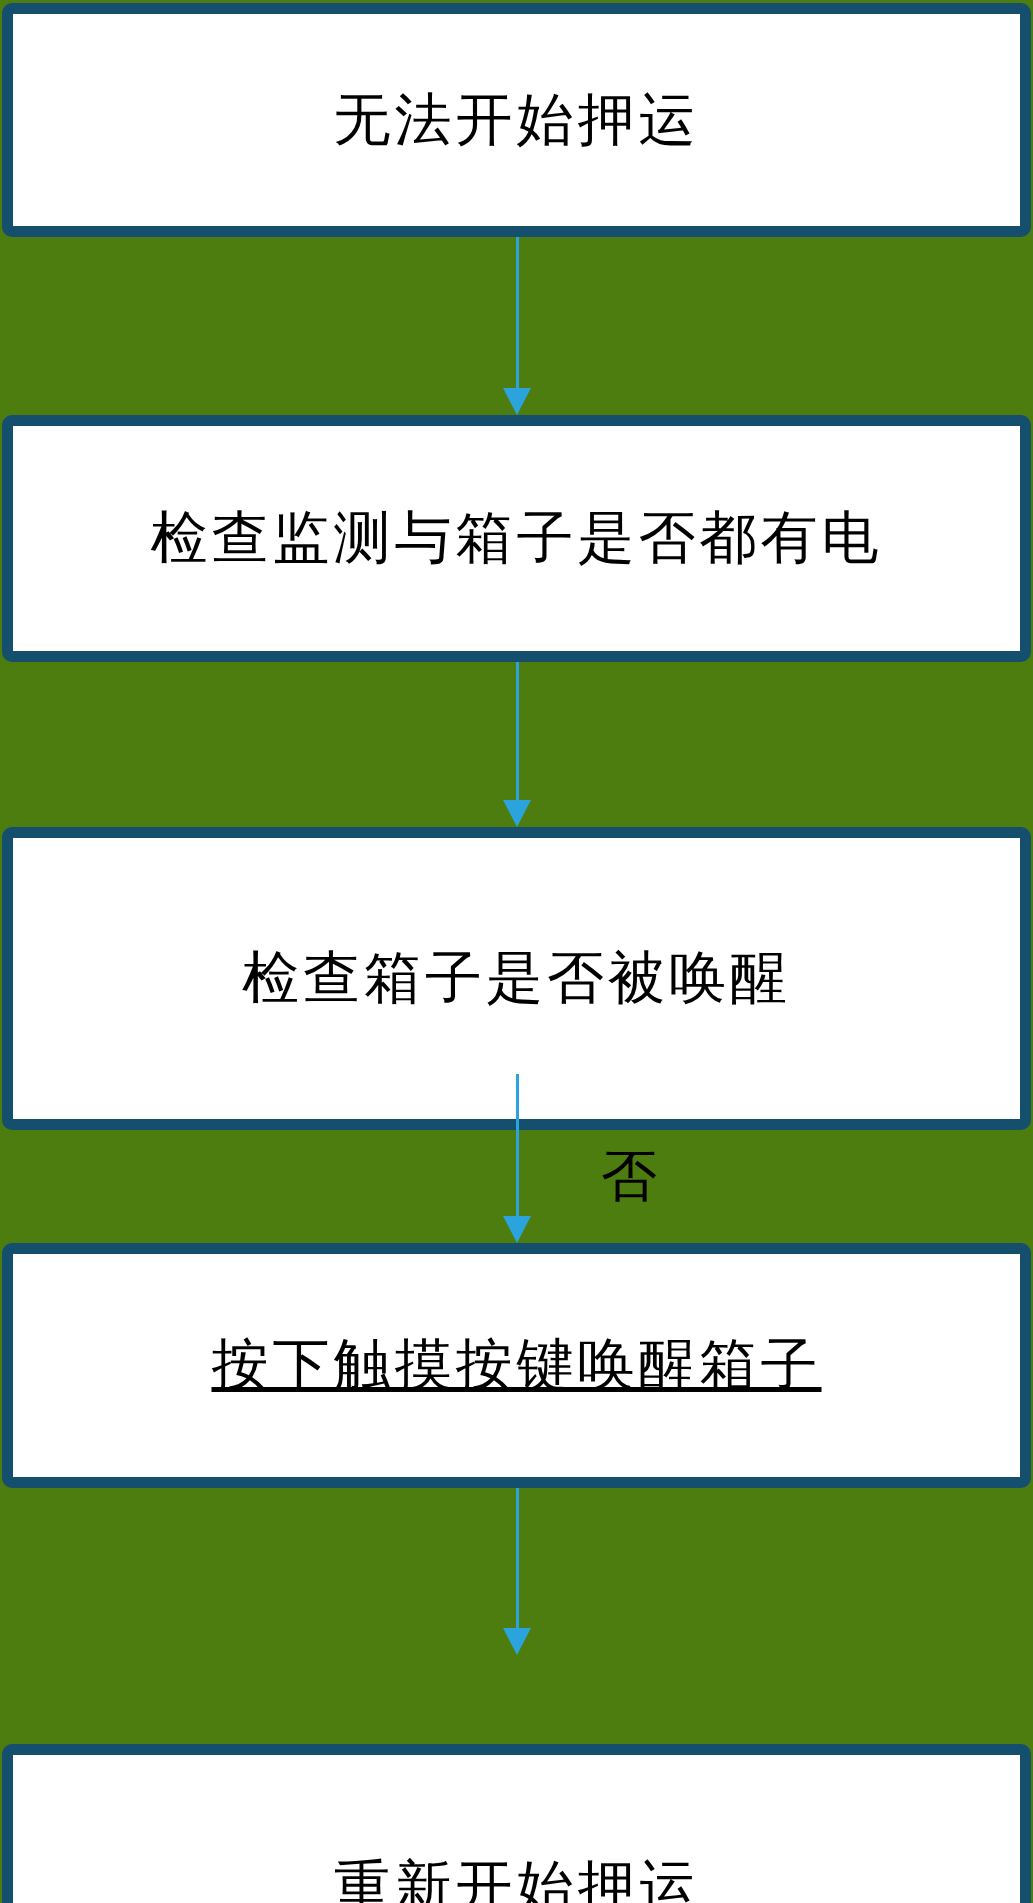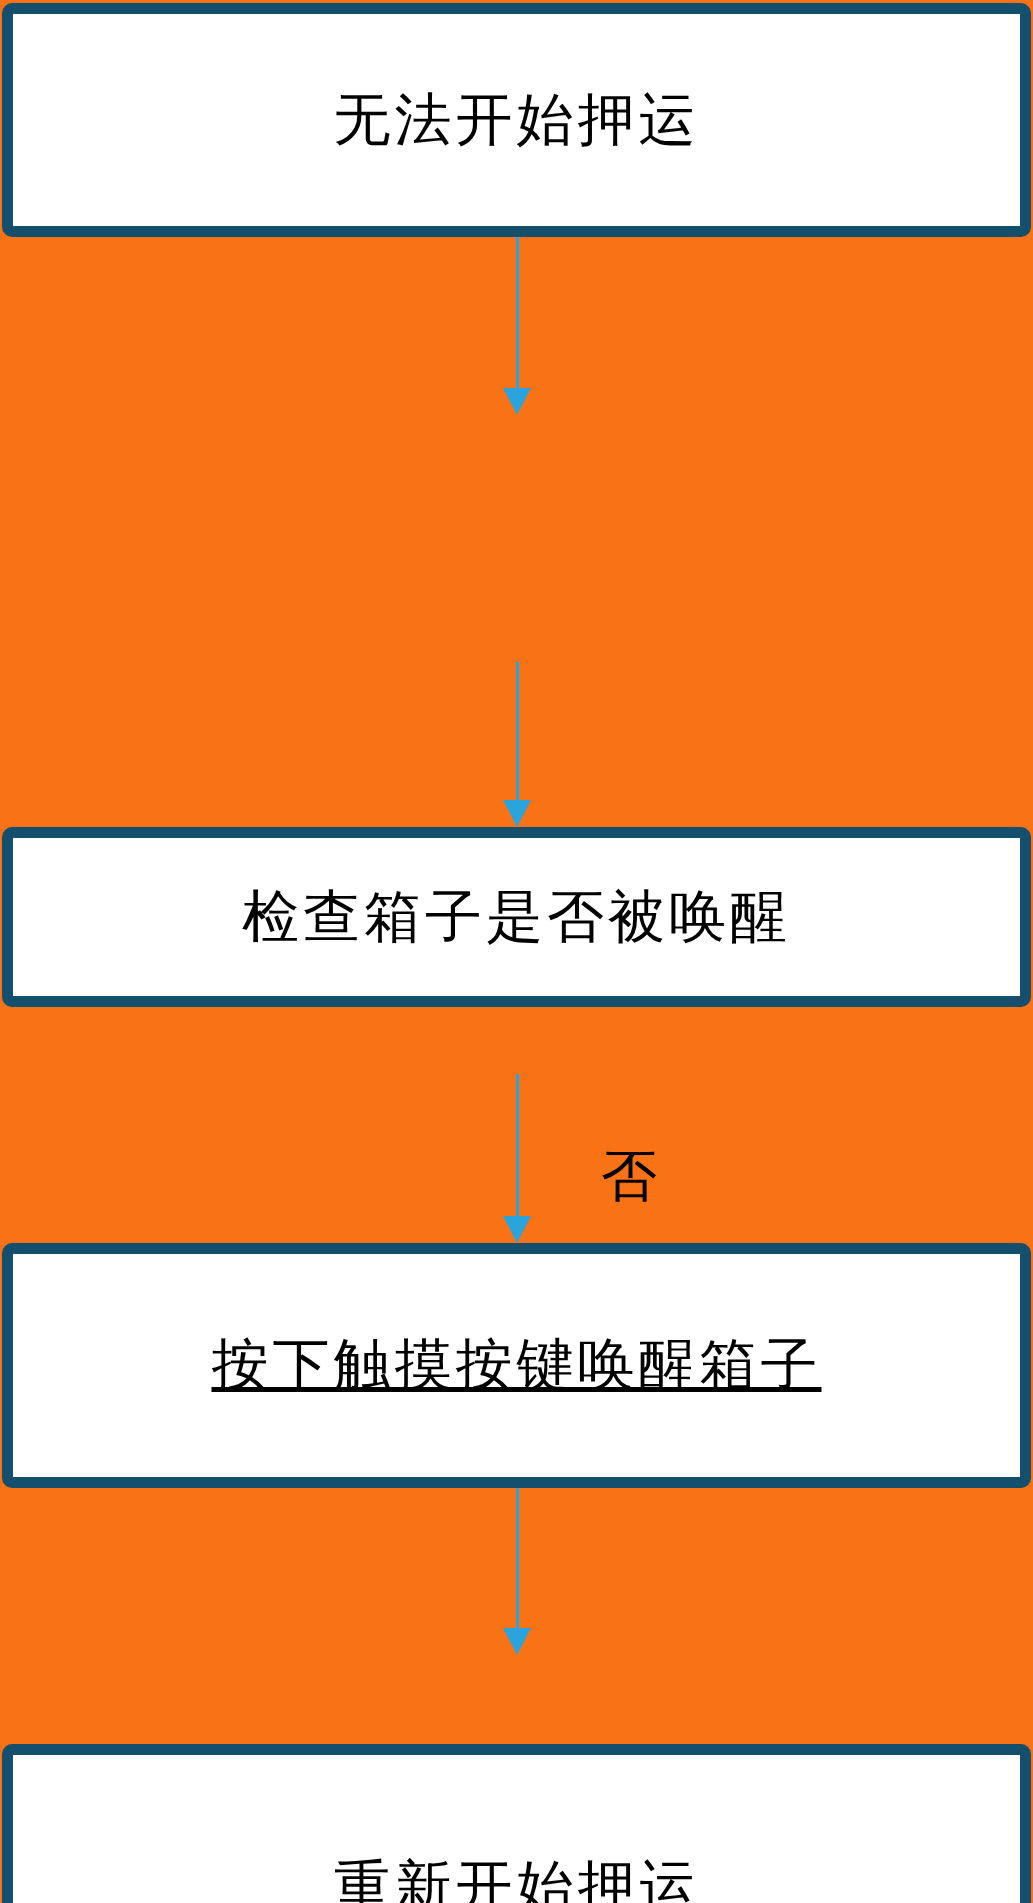--- a/index.html
+++ b/index.html
@@ -4,21 +4,21 @@
 <style>
   html, body {
     margin: 0;
     padding: 0;
     background: #ffffff;
   }
   .canvas {
     position: relative;
     width: 1033px;
     height: 1903px;
-    background: #f97316;
+    background: #4d7c0f;
     overflow: hidden;
     font-family: "DejaVu Serif", "Liberation Serif", serif;
   }
   .node {
     position: absolute;
     left: 2px;
     width: 1029px;
     box-sizing: border-box;
     border: 11px solid #144F6E;
     border-radius: 10px;
@@ -29,21 +29,21 @@
   }
   .node-label {
     color: #000000;
     font-size: 57px;
     letter-spacing: 4px;
     white-space: nowrap;
     text-align: center;
   }
   .node-1 { top: 3px;    height: 234px; }
   .node-2 { top: 415px;  height: 247px; }
-  .node-3 { top: 827px;  height: 180px; justify-content: center; }
+  .node-3 { top: 827px;  height: 303px; justify-content: center; }
   .node-4 { top: 1243px; height: 245px; text-decoration: underline; }
   .node-5 { top: 1744px; height: 286px; }
 
   .arrow {
     position: absolute;
     left: 503px;
     width: 28px;
   }
   .arrow .shaft {
     position: absolute;
@@ -85,20 +85,23 @@
 
   <div class="node node-1">
     <span class="node-label">无法开始押运</span>
   </div>
 
   <div class="arrow arrow-1">
     <div class="shaft"></div>
     <div class="head"></div>
   </div>
 
+  <div class="node node-2">
+    <span class="node-label">检查监测与箱子是否都有电</span>
+  </div>
 
   <div class="arrow arrow-2">
     <div class="shaft"></div>
     <div class="head"></div>
   </div>
 
   <div class="node node-3">
     <span class="node-label">检查箱子是否被唤醒</span>
   </div>
 

